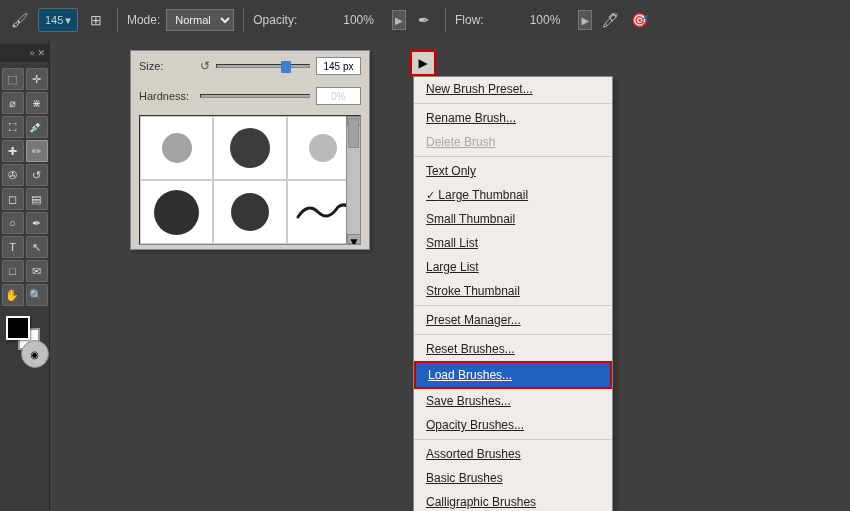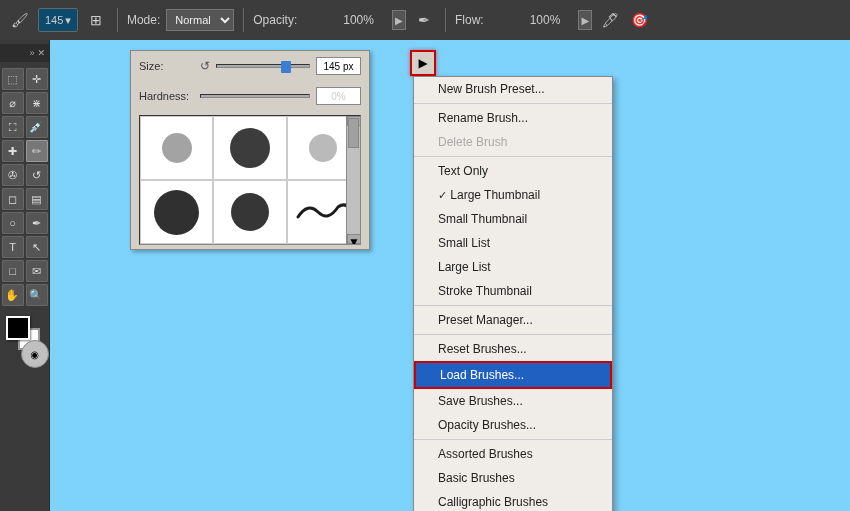--- a/index.html
+++ b/index.html
@@ -169,21 +169,21 @@
       gap: 2px;
     }
 
     
     .main-area {
       position: absolute;
       top: 40px;
       left: 50px;
       right: 0;
       bottom: 0;
-      background: #7dd3fc;
+      background: #404040;
       z-index: 5;
     }
 
     
     .brush-panel {
       position: absolute;
       top: 10px;
       left: 80px;
       width: 240px;
       background: #d4d0c8;
@@ -314,25 +314,26 @@
       top: 36px;
       left: 363px;
       width: 200px;
       background: #f0ede8;
       border: 1px solid #888;
       box-shadow: 3px 3px 6px rgba(0,0,0,0.3);
       z-index: 50;
     }
 
     .menu-item {
-      padding: 5px 24px;
+      padding: 5px 12px;
       font-size: 12px;
       color: #222;
       cursor: pointer;
       white-space: nowrap;
+      text-decoration: underline;
     }
 
     .menu-item.highlighted {
       background: #2060c0;
       color: #fff;
       border: 2px solid #cc0000;
     }
 
     .menu-separator {
       height: 1px;

